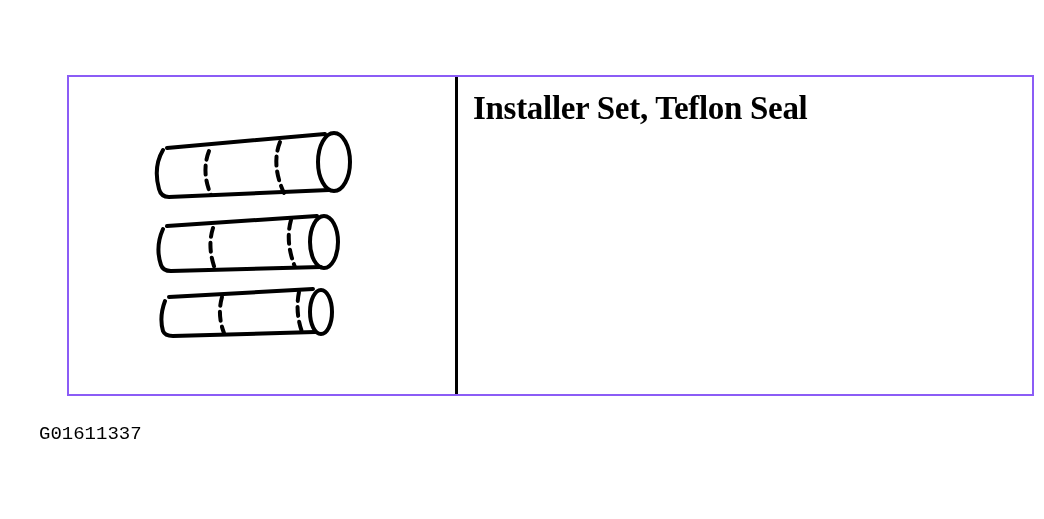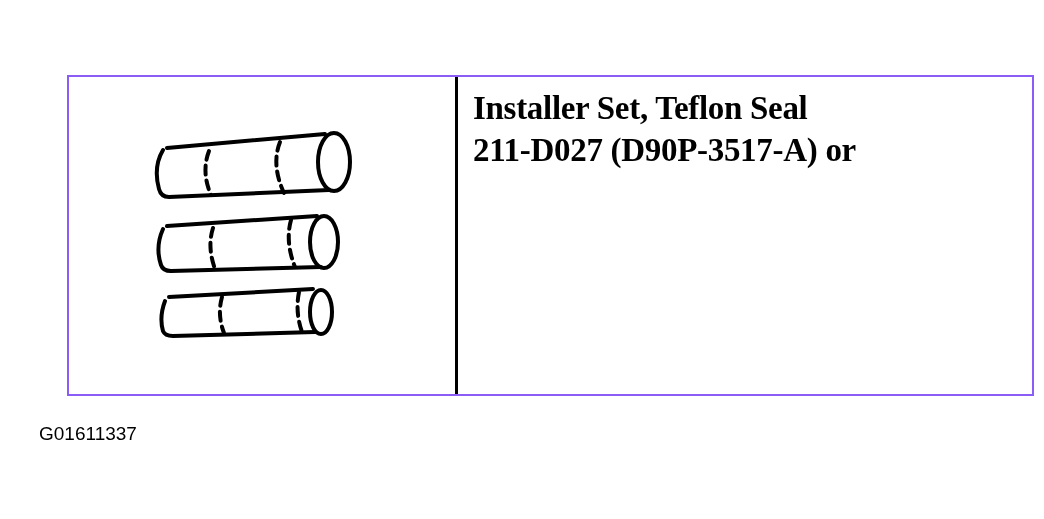--- a/index.html
+++ b/index.html
@@ -19,21 +19,21 @@
     }
     .desc {
       position: absolute; left: 404px; top: 10px; width: 540px;
       font-family: "Liberation Serif", "DejaVu Serif", serif;
       font-weight: bold; font-size: 33px; line-height: 42px; color: #000;
       letter-spacing: -0.3px;
     }
     .desc div { white-space: nowrap; }
     .fig-id {
       position: absolute; left: 39px; top: 423px;
-      font-family: Liberation Sans, sans-serif;
+      font-family: Liberation Mono, monospace;
       font-size: 19px; color: #000;
     }
   </style>
 </head>
 <body>
 
 <div class="tool-box">
   <div class="illustration">
     <svg width="250" height="250" viewBox="0 0 250 250" fill="none" stroke="#000" stroke-width="4" stroke-linecap="round">
 
@@ -58,17 +58,16 @@
         <path d="M40 190 L184 182"></path>
         <ellipse cx="192" cy="205" rx="11" ry="22"></ellipse>
         <path d="M93 190 Q88 208 95 226" stroke-dasharray="9 6"></path>
         <path d="M170 185 Q166 205 173 225" stroke-dasharray="9 6"></path>
       </g>
     </svg>
   </div>
   <div class="divider"></div>
   <div class="desc">
     <div>Installer Set, Teflon Seal</div>
-    <div>211-D027 (D90P-3517-A) or</div>
   </div>
 </div>
 
 <div class="fig-id">G01611337</div>
 
 </body></html>

